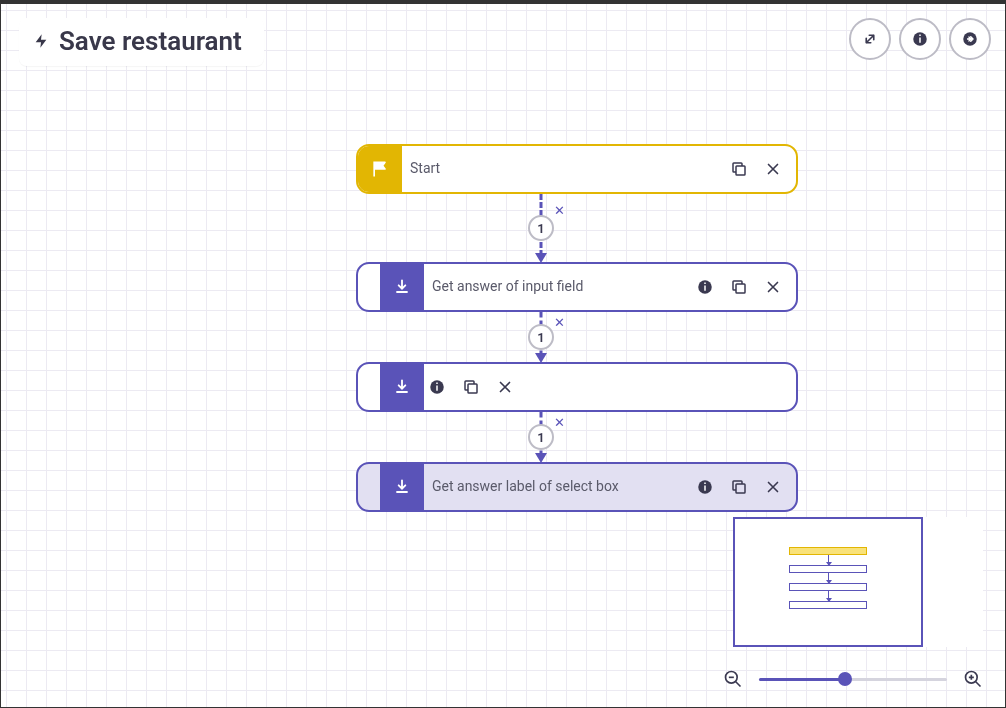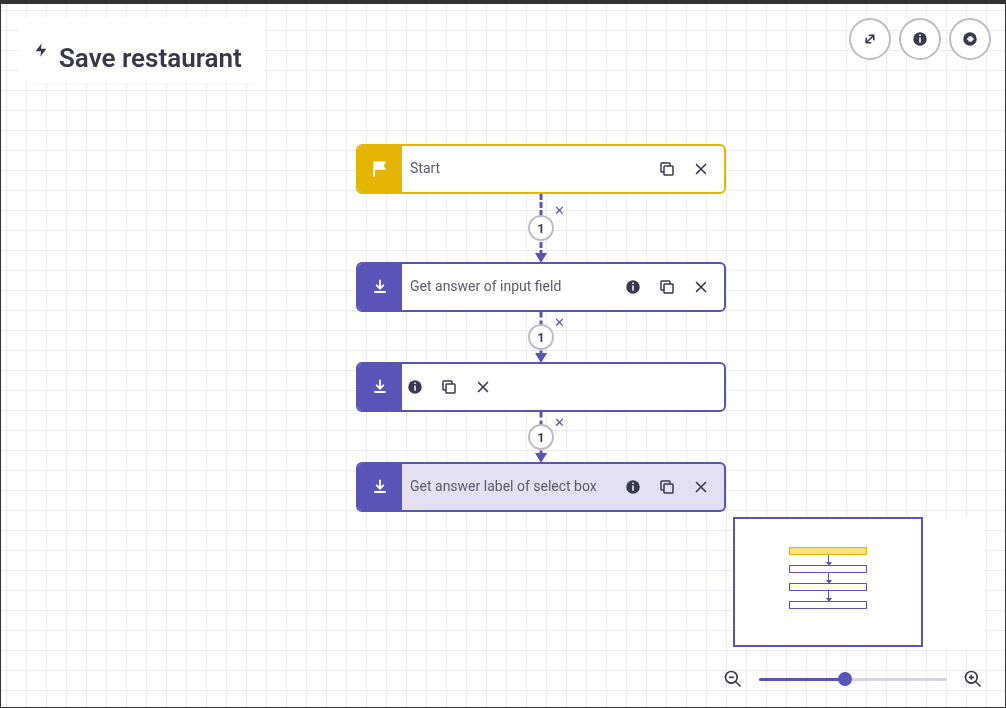--- a/index.html
+++ b/index.html
@@ -27,21 +27,21 @@
     left: 18px;
     background: #fff;
     border-radius: 8px;
     padding: 8px 22px 10px 14px;
     display: flex;
     align-items: center;
     gap: 10px;
     box-shadow: 0 1px 1px rgba(0,0,0,0.04);
   }
   .title-chip .bolt { width: 16px; height: 24px; display: inline-flex; align-items: center; justify-content: center; }
-  .title-text { font-size: 26px; font-weight: 600; color: #39384a; margin-top: 17px; }
+  .title-text { font-size: 26px; font-weight: 600; color: #39384a; }
 
   .top-actions {
     position: absolute;
     top: 14px;
     right: 14px;
     display: flex;
     gap: 8px;
   }
   .circ-btn {
     width: 42px; height: 42px;
@@ -53,24 +53,24 @@
     cursor: pointer;
   }
   .circ-btn svg { width: 18px; height: 18px; }
 
   
   .flow { position: absolute; left: 355px; top: 140px; width: 370px; }
   .node {
     display: flex;
     align-items: stretch;
     border: 2px solid;
-    border-radius: 6px;
+    border-radius: 13px;
     height: 50px;
     background: #fff;
-    width: 370px;
+    width: 442px;
     overflow: hidden;
   }
   .node .icon-slot {
     width: 44px;
     display: flex; align-items: center; justify-content: center;
     color: #fff;
     flex-shrink: 0;
   }
   .node .icon-slot svg { width: 20px; height: 20px; }
   .node .label {
@@ -84,21 +84,21 @@
   .node .actions {
     display: flex; align-items: center; gap: 8px;
     padding-right: 10px;
   }
   .node .actions .ico { width: 26px; height: 26px; display:flex; align-items:center; justify-content:center; cursor:pointer; color:#3a3950; }
   .node .actions .ico svg { width: 18px; height: 18px; }
 
   .node.start { border-color: #e2b603; }
   .node.start .icon-slot { background: #e2b603; }
 
-  .node.purple { border-color: #5a53b8; }
+  .node.purple { border-color: #5a53b8; padding-left: 22px; }
   .node.purple .icon-slot { background: #5a53b8; }
 
   .node.selected { background: #e2e0f2; justify-content: space-between; }
 
   .connector {
     position: relative;
     height: 68px;
     display: flex;
     align-items: center;
     justify-content: center;

